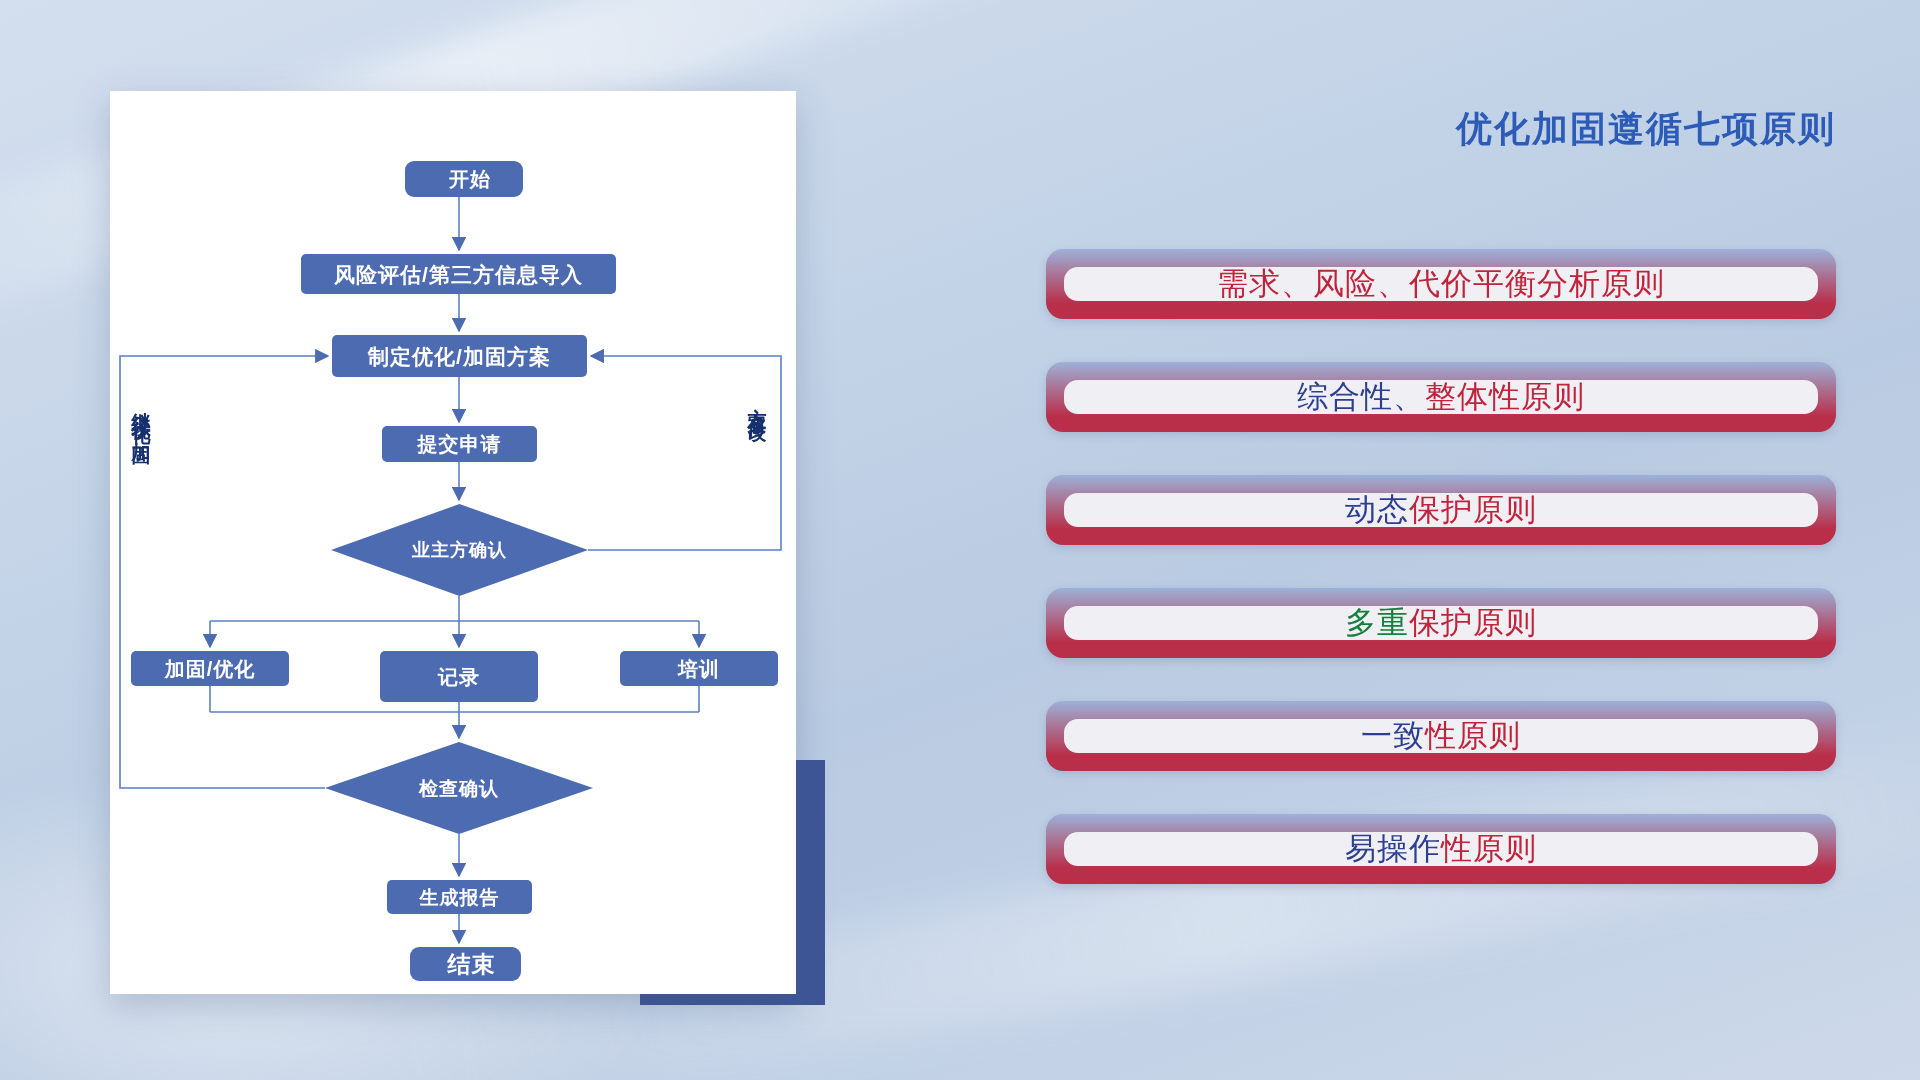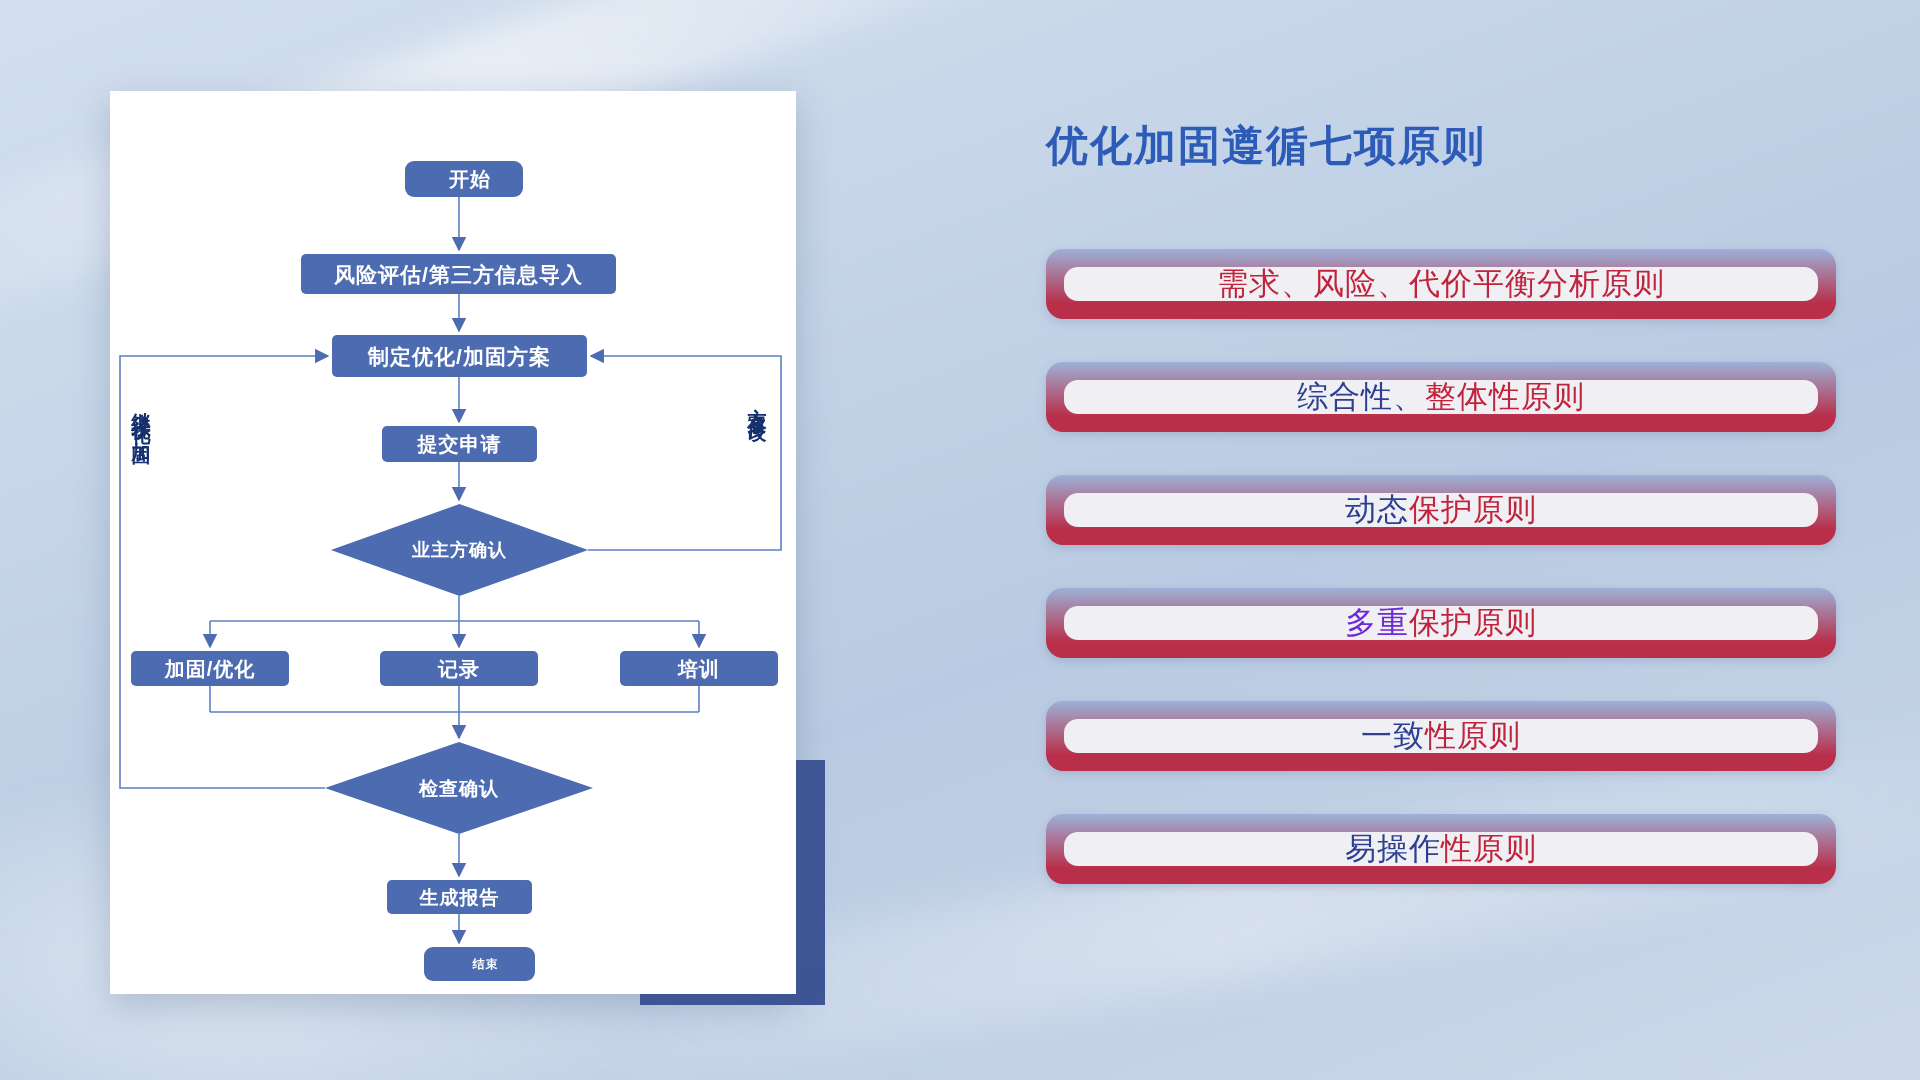--- a/index.html
+++ b/index.html
@@ -50,22 +50,22 @@
     display:flex;align-items:center;justify-content:center;
     font-weight:600;line-height:1;letter-spacing:1px;
     clip-path:polygon(50% 0,100% 50%,50% 100%,0 50%);
   }
   .vlabel{
     position:absolute;writing-mode:vertical-rl;text-orientation:mixed;
     color:#16306e;font-weight:700;font-size:19px;letter-spacing:5px;line-height:1;
   }
   
   .panel-title{
-    position:absolute;left:1046px;top:118px;width:790px;
-    text-align:left;font-size:42px;font-weight:700;color:#2d5cb8;letter-spacing:2px;
+    position:absolute;left:1046px;top:105px;width:790px;
+    text-align:right;font-size:36px;font-weight:700;color:#2d5cb8;letter-spacing:2px;
   }
   .principles{
     position:absolute;left:1046px;top:249px;width:790px;
     display:flex;flex-direction:column;gap:43px;
   }
   .pill{
     height:70px;border-radius:17px;padding:18px;box-sizing:border-box;
     background:linear-gradient(180deg,#9db1d8 0%,#b92e49 78%);
     box-shadow:0 3px 8px rgba(90,110,150,.25);
   }
@@ -121,29 +121,29 @@
     <div class="node" style="left:222px;top:244px;width:255px;height:42px;font-size:21px;">制定优化/加固方案</div>
 
     <div class="node" style="left:191px;top:163px;width:315px;height:40px;font-size:21px;">风险评估/第三方信息导入</div>
 
     <div class="node" style="left:272px;top:335px;width:155px;height:36px;">提交申请</div>
 
     <div class="diamond" style="left:221px;top:413px;width:257px;height:92px;font-size:18px;">业主方确认</div>
 
     <div class="node" style="left:21px;top:560px;width:158px;height:35px;">加固/优化</div>
 
-    <div class="node" style="left:270px;top:560px;width:158px;height:35px;">记录</div>
+    <div class="node" style="left:270px;top:560px;width:158px;height:51px;">记录</div>
 
     <div class="node" style="left:510px;top:560px;width:158px;height:35px;text-align:right;">培训</div>
 
     <div class="diamond" style="left:215px;top:651px;width:268px;height:92px;font-size:19px;">检查确认</div>
 
     <div class="node" style="left:277px;top:789px;width:145px;height:34px;font-size:19px;">生成报告</div>
 
-    <div class="node pill-end" style="left:300px;top:856px;width:99px;height:34px;font-size:12px;margin-left:14px;">结束</div>
+    <div class="node pill-end" style="left:300px;top:856px;width:99px;height:34px;font-size:23px;">结束</div>
 
     <div class="vlabel" style="left:22px;top:305px;">继续优化/加固</div>
 
     <div class="vlabel" style="left:638px;top:302px;">方案修改</div>
 
   </div>
 
   <div class="panel-title">优化加固遵循七项原则</div>
 
   <div class="principles">
@@ -159,21 +159,21 @@
         </div>
       </div>
       <div class="pill">
         <div class="pill-inner">
           <span style="color: rgb(44, 63, 144);">动态</span>
           <span style="color: rgb(192, 35, 60);">保护原则</span>
         </div>
       </div>
       <div class="pill">
         <div class="pill-inner">
-          <span style="color: #6d28d9;">多重</span>
+          <span style="color: #15803d;">多重</span>
           <span style="color: rgb(192, 35, 60);">保护原则</span>
         </div>
       </div>
       <div class="pill">
         <div class="pill-inner">
           <span style="color: rgb(44, 63, 144);">一致</span>
           <span style="color: rgb(192, 35, 60);">性原则</span>
         </div>
       </div>
       <div class="pill">

